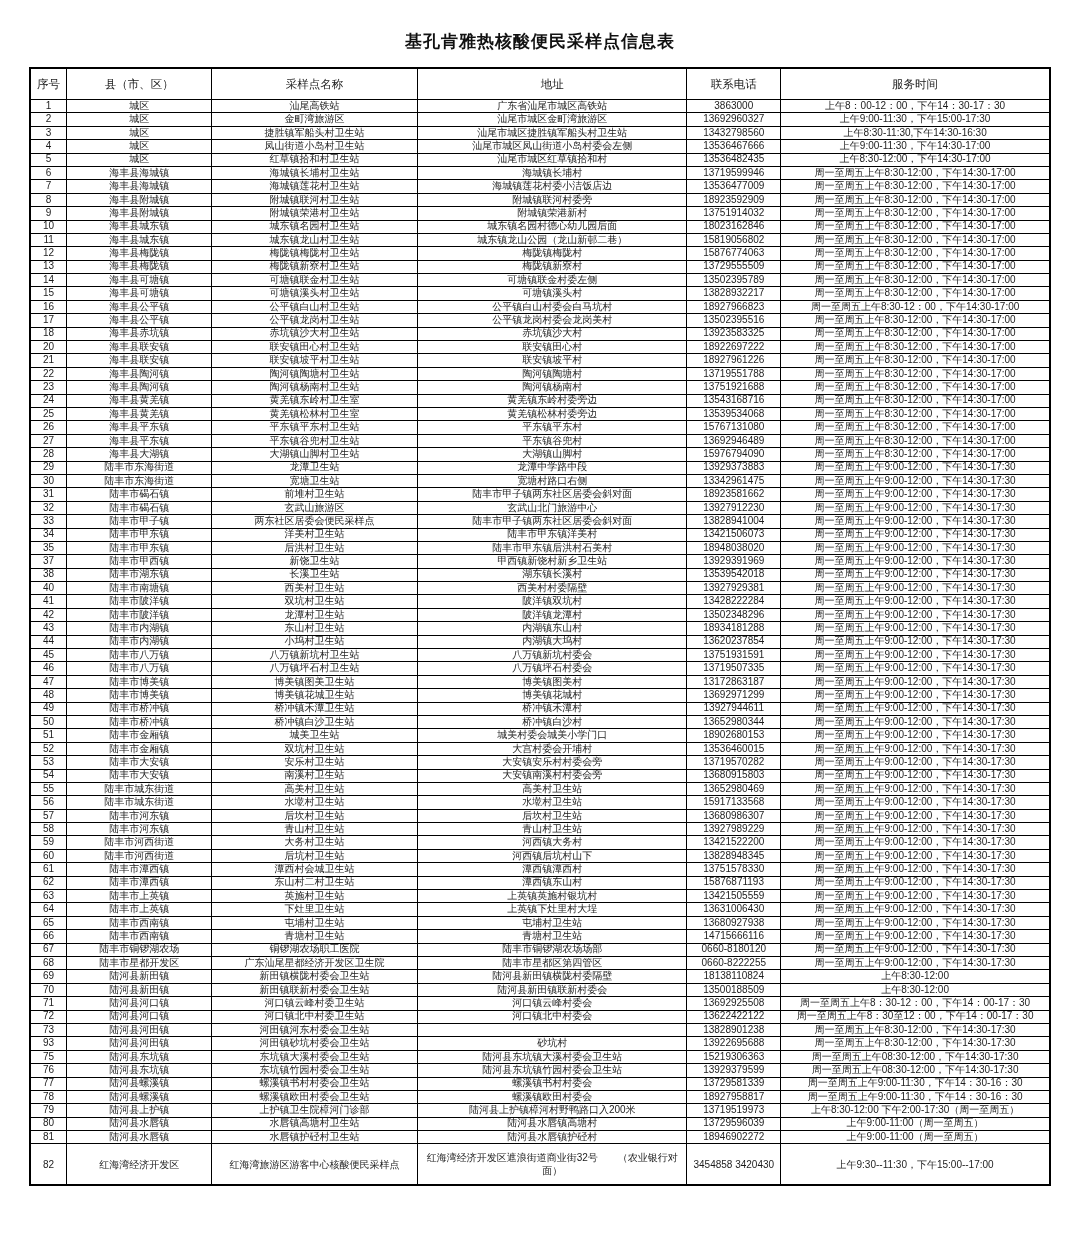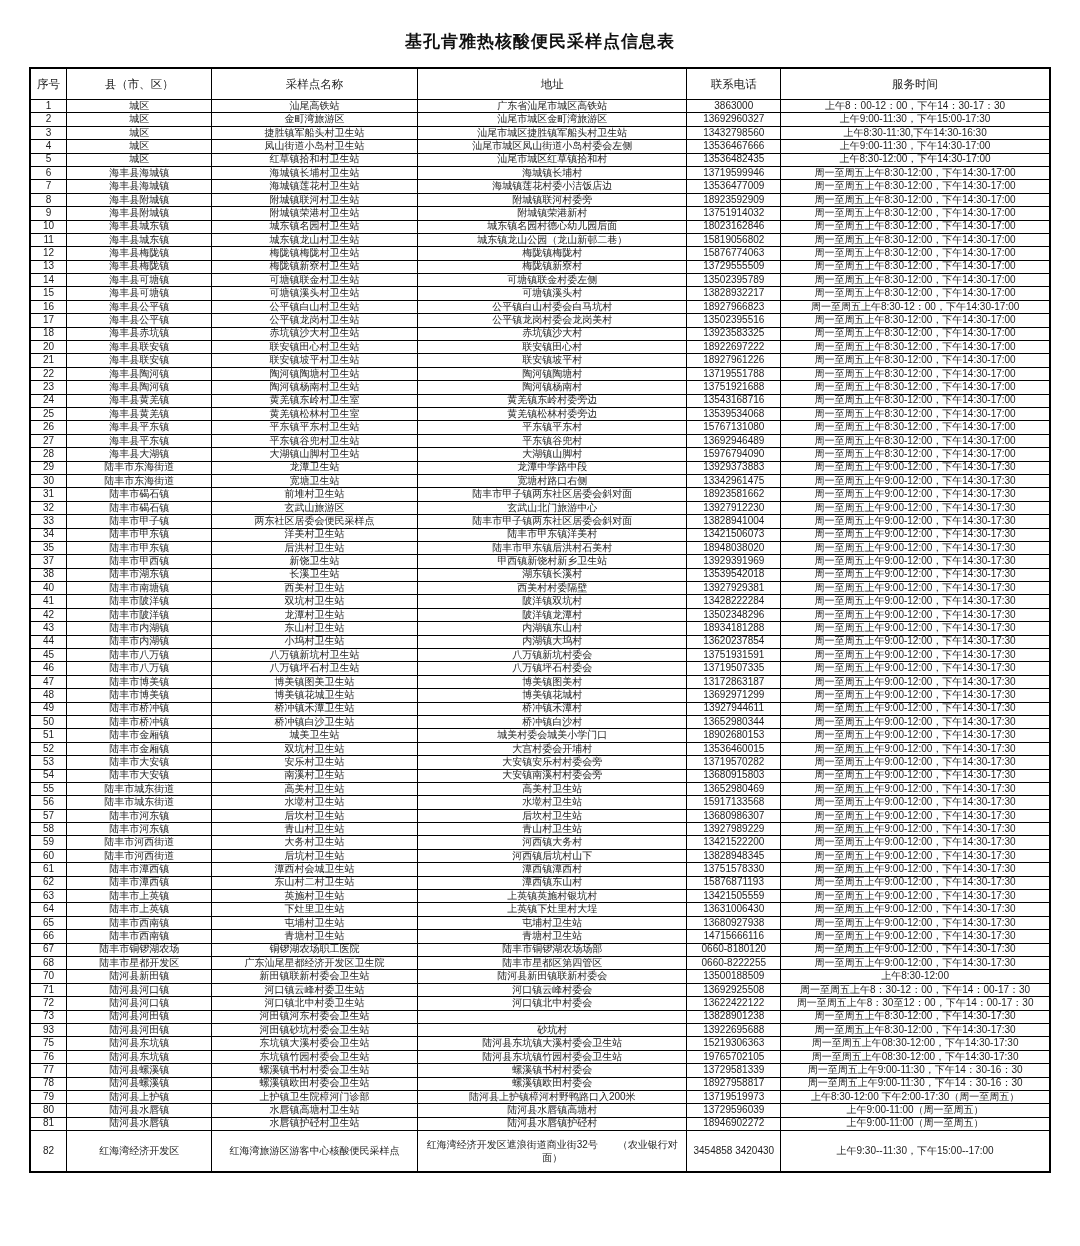--- a/index.html
+++ b/index.html
@@ -598,20 +598,28 @@
         </tr>
         <tr>
           <td>68</td>
           <td>陆丰市星都开发区</td>
           <td>广东汕尾星都经济开发区卫生院</td>
           <td>陆丰市星都区第四管区</td>
           <td class="phone">0660-8222255</td>
           <td>周一至周五上午9:00-12:00，下午14:30-17:30</td>
         </tr>
         <tr>
+          <td>69</td>
+          <td>陆河县新田镇</td>
+          <td>新田镇横陇村委会卫生站</td>
+          <td>陆河县新田镇横陇村委隔壁</td>
+          <td class="phone">18138110824</td>
+          <td>上午8:30-12:00</td>
+        </tr>
+        <tr>
           <td>70</td>
           <td>陆河县新田镇</td>
           <td>新田镇联新村委会卫生站</td>
           <td>陆河县新田镇联新村委会</td>
           <td class="phone">13500188509</td>
           <td>上午8:30-12:00</td>
         </tr>
         <tr>
           <td>71</td>
           <td>陆河县河口镇</td>
@@ -650,21 +658,21 @@
           <td>东坑镇大溪村委会卫生站</td>
           <td>陆河县东坑镇大溪村委会卫生站</td>
           <td class="phone">15219306363</td>
           <td>周一至周五上午08:30-12:00，下午14:30-17:30</td>
         </tr>
         <tr>
           <td>76</td>
           <td>陆河县东坑镇</td>
           <td>东坑镇竹园村委会卫生站</td>
           <td>陆河县东坑镇竹园村委会卫生站</td>
-          <td class="phone">19765702105</td>
+          <td class="phone">13929379599</td>
           <td>周一至周五上午08:30-12:00，下午14:30-17:30</td>
         </tr>
         <tr>
           <td>77</td>
           <td>陆河县螺溪镇</td>
           <td>螺溪镇书村村委会卫生站</td>
           <td>螺溪镇书村村委会</td>
           <td class="phone">13729581339</td>
           <td>周一至周五上午9:00-11:30，下午14：30-16：30</td>
         </tr>

